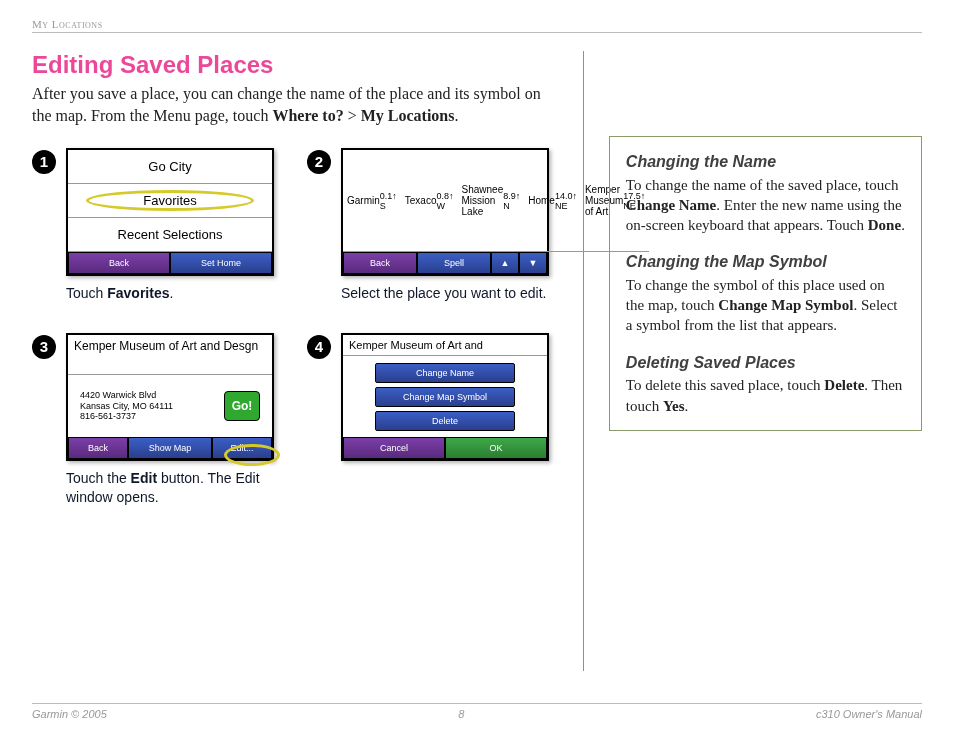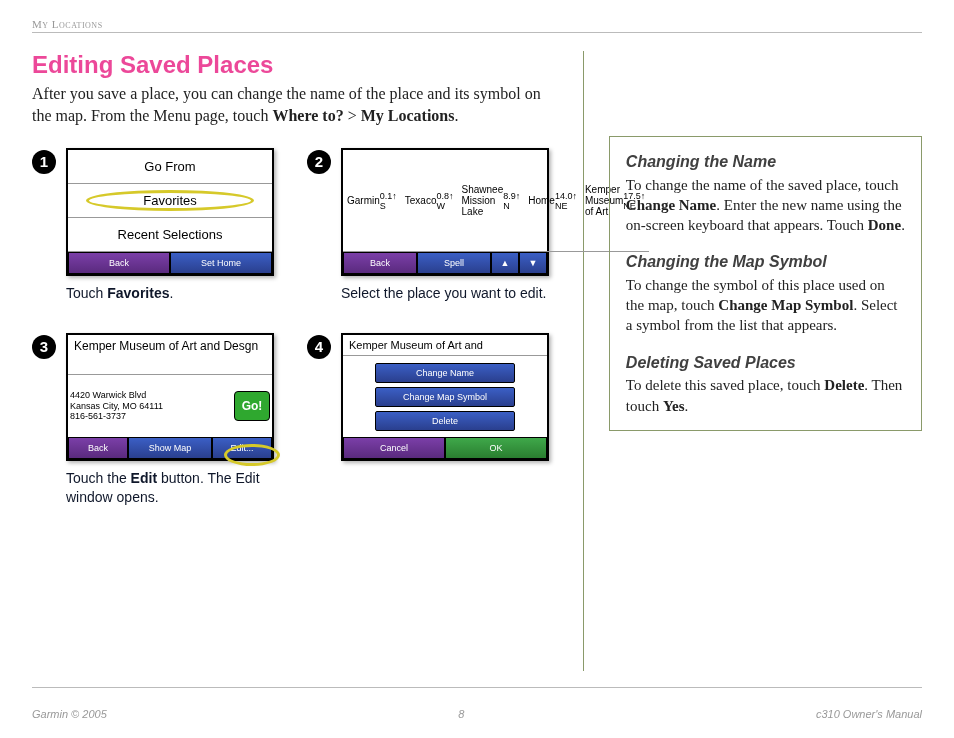--- a/index.html
+++ b/index.html
@@ -146,21 +146,21 @@
   .s3-title {
     padding: 4px 6px;
     font-size: 12px;
     border-bottom: 1px solid #999;
     height: 40px;
   }
   .s3-body {
     flex:1;
     display:flex;
     align-items:center;
-    padding: 0 2px;
+    padding: 0 12px;
   }
   .s3-addr {
     font-size: 9px;
     flex: 1;
     line-height: 1.2;
   }
   .s3-go {
     width: 36px; height: 30px;
     background: #2fa82f;
     color: #fff;
@@ -231,21 +231,21 @@
   }
   .sidebar-box p { margin-bottom: 16px; }
   .sidebar-box p:last-child { margin-bottom: 0; }
   
   .footer {
     position: absolute;
     bottom: 18px;
     left: 32px;
     right: 32px;
     border-top: 1px solid #bbb;
-    padding-top: 20px;
+    padding-top: 4px;
     display: flex;
     justify-content: space-between;
     font-size: 11px;
     font-style: italic;
     color: #999;
     font-family: Verdana, Arial, sans-serif;
   }
 </style>
 </head>
 <body>
@@ -262,21 +262,21 @@
 
     <div class="steps-grid">
 
       <div class="step">
         <div class="step-head">
           <svg class="step-num" viewBox="0 0 24 24">
               <circle cx="12" cy="12" r="12" fill="#000"></circle>
               <text x="12" y="17" font-size="15" font-weight="bold" fill="#fff" text-anchor="middle" font-family="Arial">1</text>
             </svg>
           <div class="step-screen">
-            <div class="s1-row">Go From</div>
+            <div class="s1-row">Go City</div>
             <div class="s1-row s1-fav">
               <span>Favorites</span>
               <div class="s1-ring"></div>
             </div>
             <div class="s1-row">Recent Selections</div>
             <div class="nav-bar">
               <div class="nav-btn nav-purple">Back</div>
               <div class="nav-btn nav-blue">Set Home</div>
             </div>
           </div>

